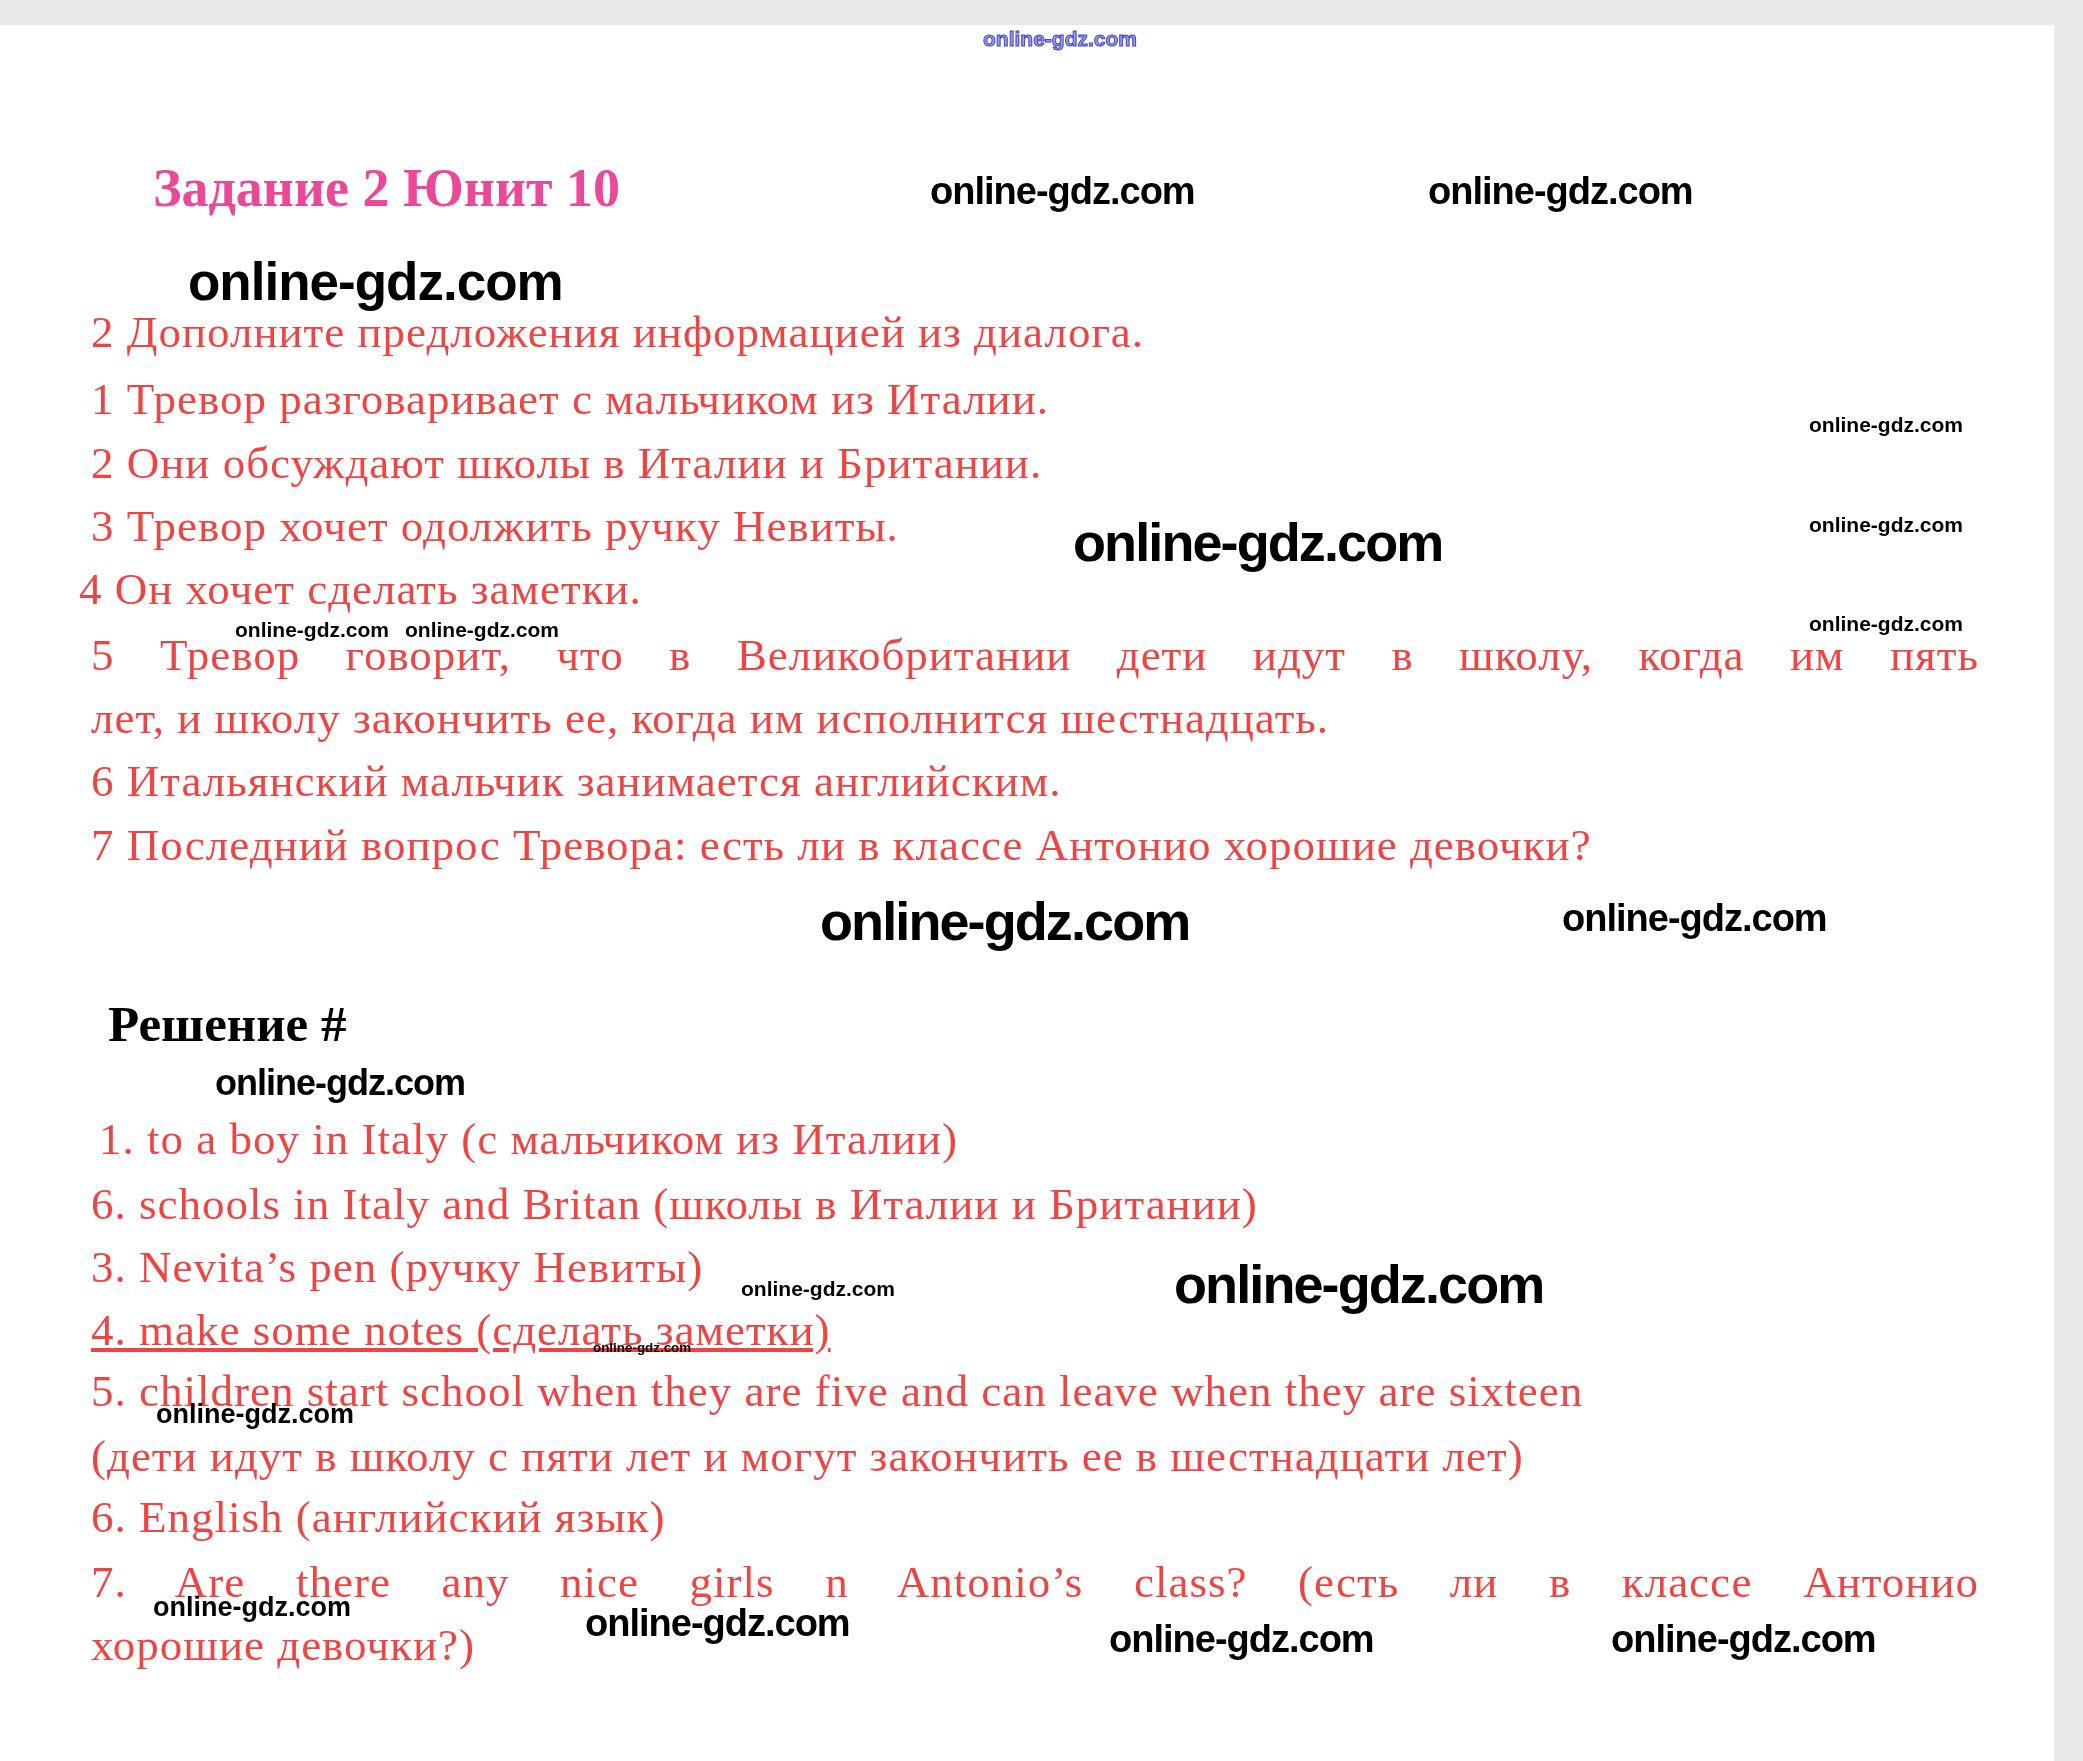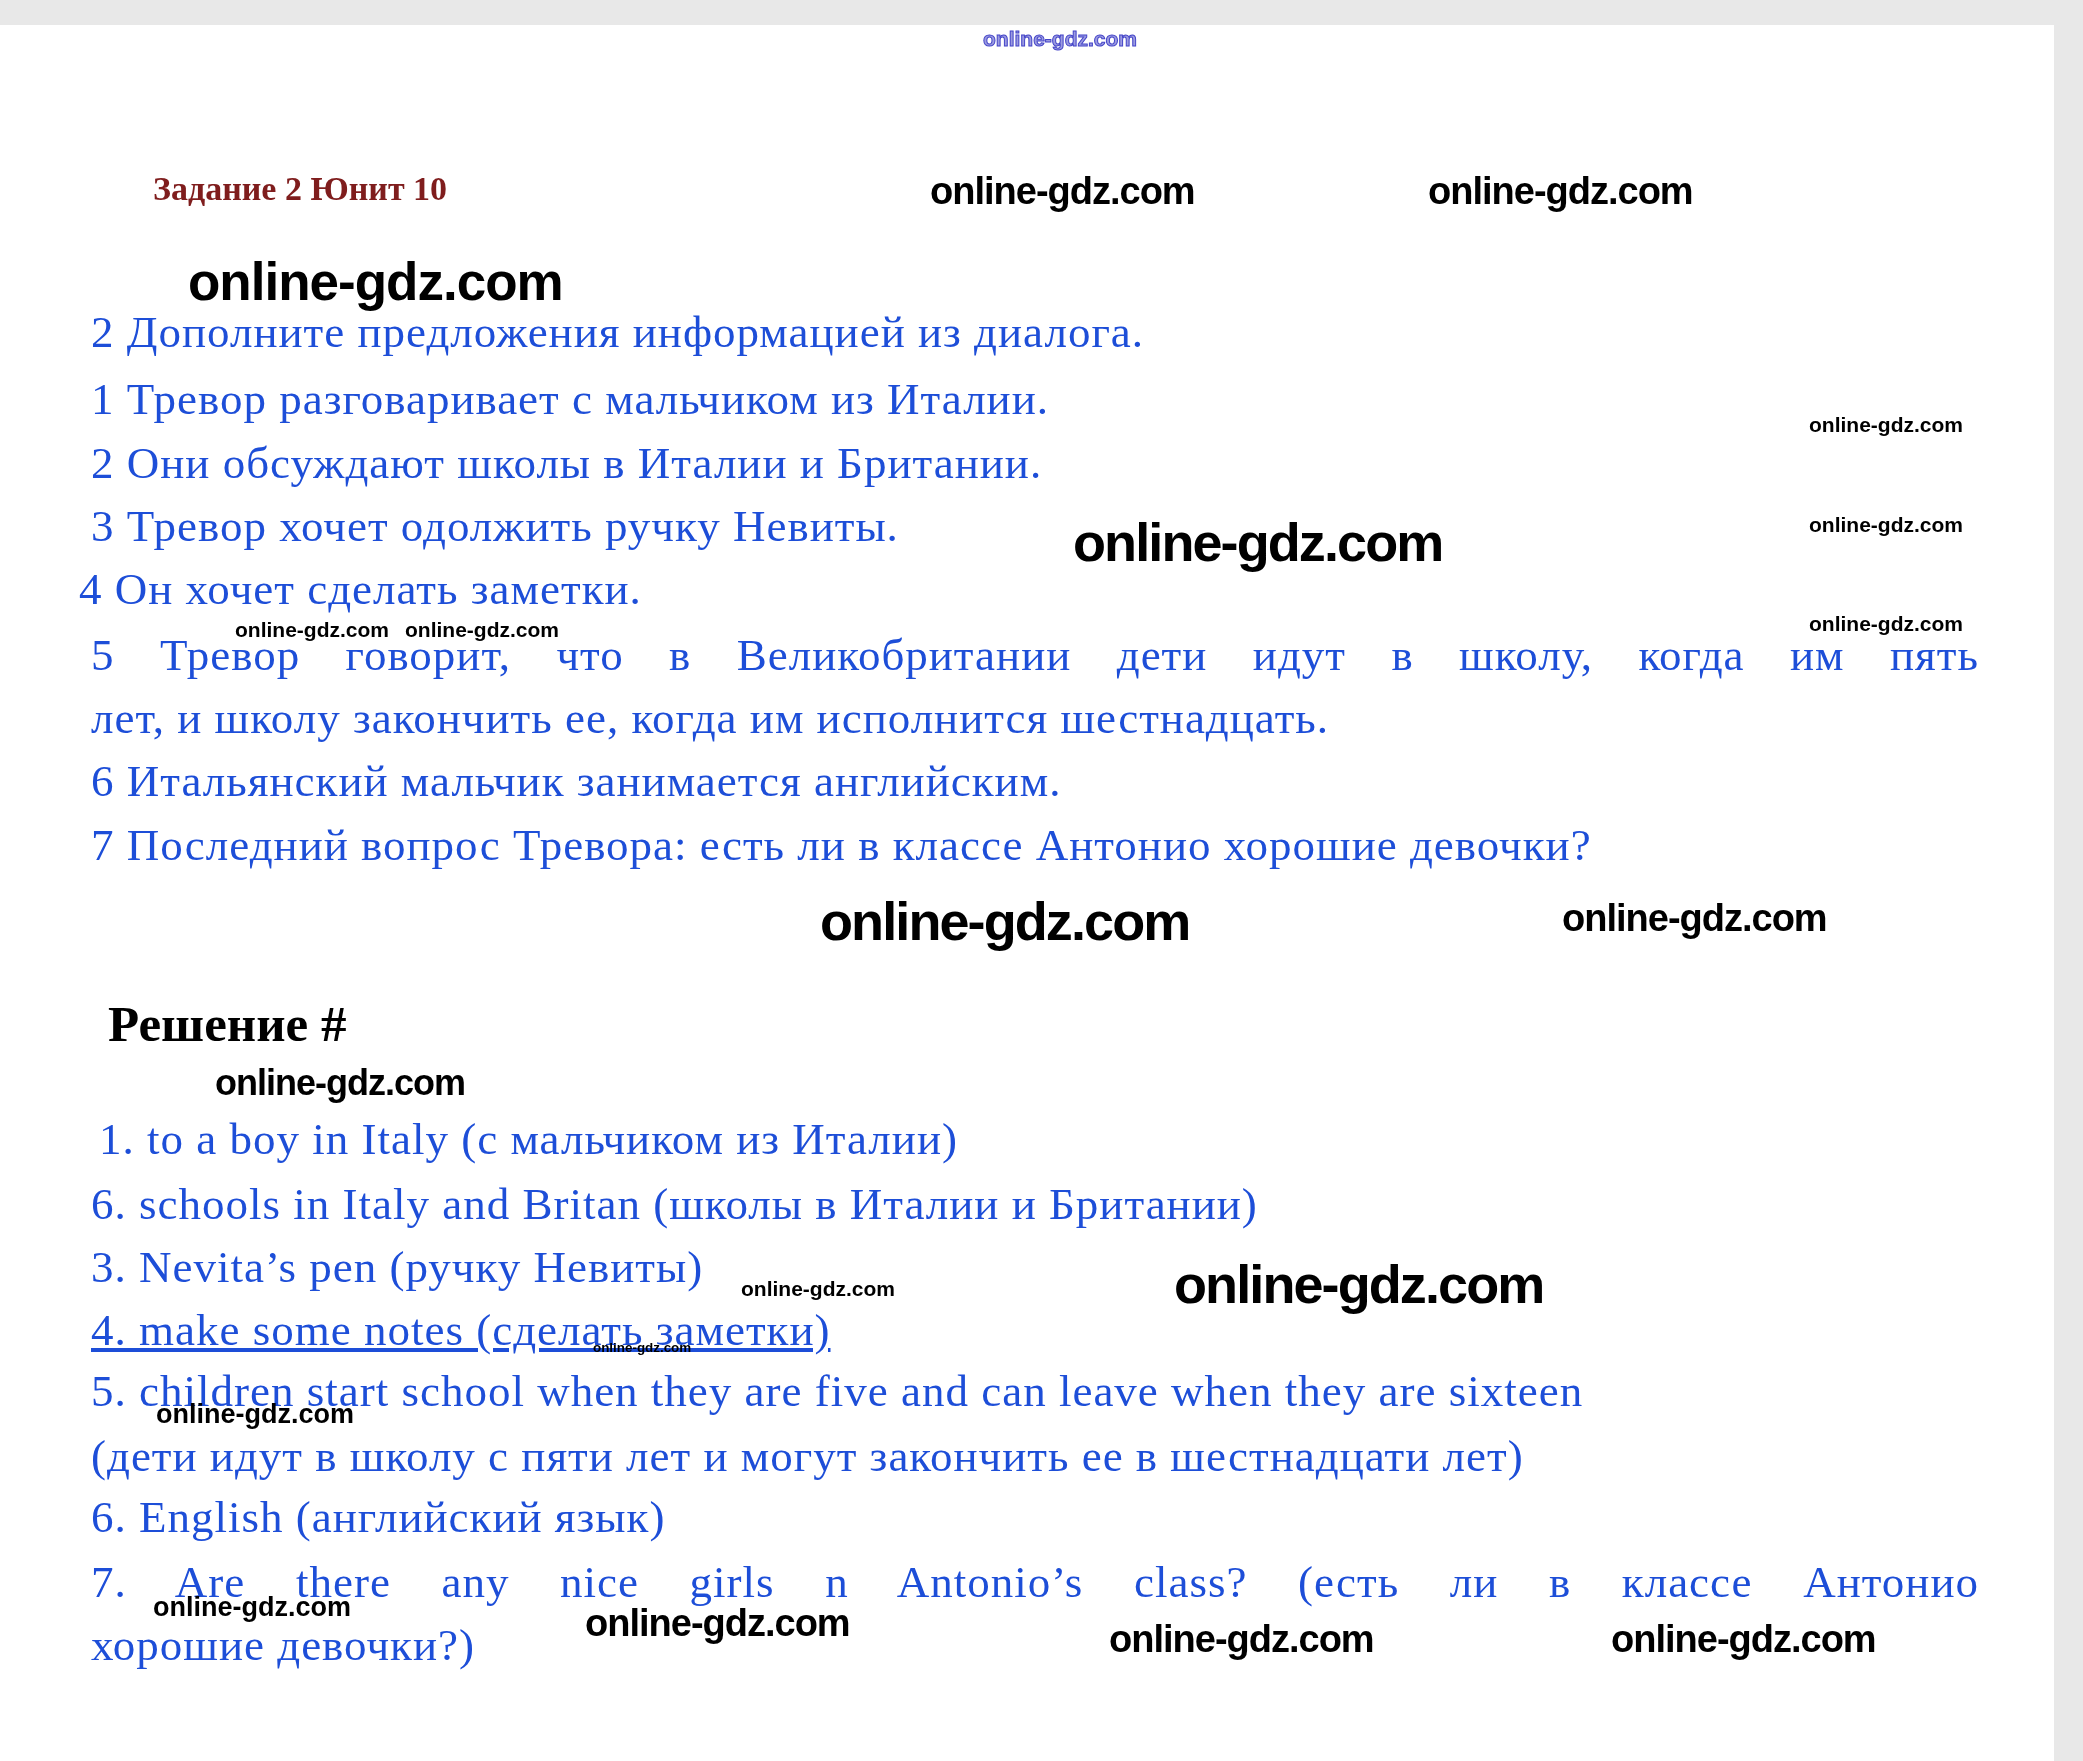--- a/index.html
+++ b/index.html
@@ -7,31 +7,31 @@
     position:relative; width:2054px; height:1762px;
     background:#ffffff; overflow:hidden;
     color:#000;
     margin-top:25px;
   }
   .serif-line {
     position:absolute;
     font-family:"Liberation Serif","DejaVu Serif",serif;
     font-size:45px; line-height:45px;
     letter-spacing:1px;
-    white-space:nowrap; color:#1d4ed8;
+    white-space:nowrap; color:#ef4444;
   }
   .justify {
     white-space:normal; width:1888px;
     text-align:justify; text-align-last:justify;
   }
   .title {
     position:absolute;
     font-family:"Liberation Serif","DejaVu Serif",serif;
-    font-weight:700; font-size:34px; line-height:55px;
-    white-space:nowrap; color:#7f1d1d;
+    font-weight:700; font-size:54px; line-height:55px;
+    white-space:nowrap; color:#ec4899;
   }
   .heading {
     position:absolute;
     font-family:"Liberation Serif","DejaVu Serif",serif;
     font-weight:700; font-size:51px; line-height:53px;
     white-space:nowrap; color:#000;
   }
   .wm {
     position:absolute;
     font-family:"Liberation Sans","DejaVu Sans",sans-serif;

